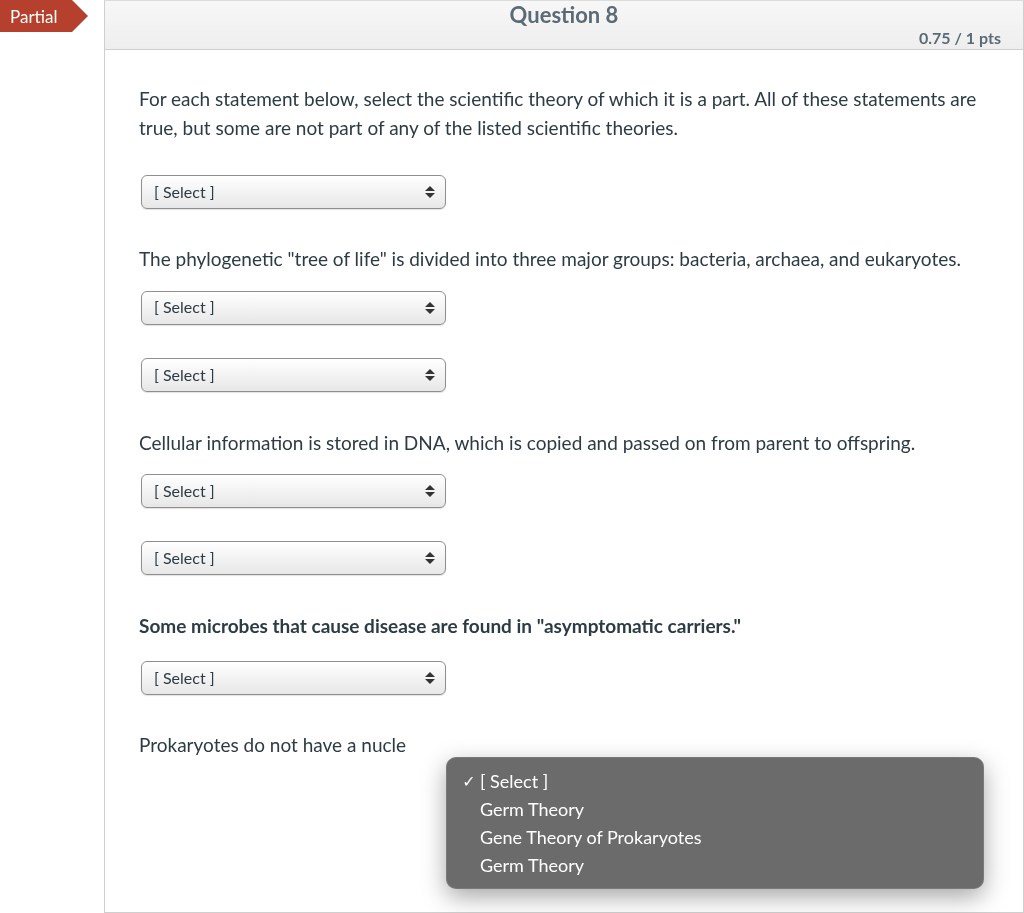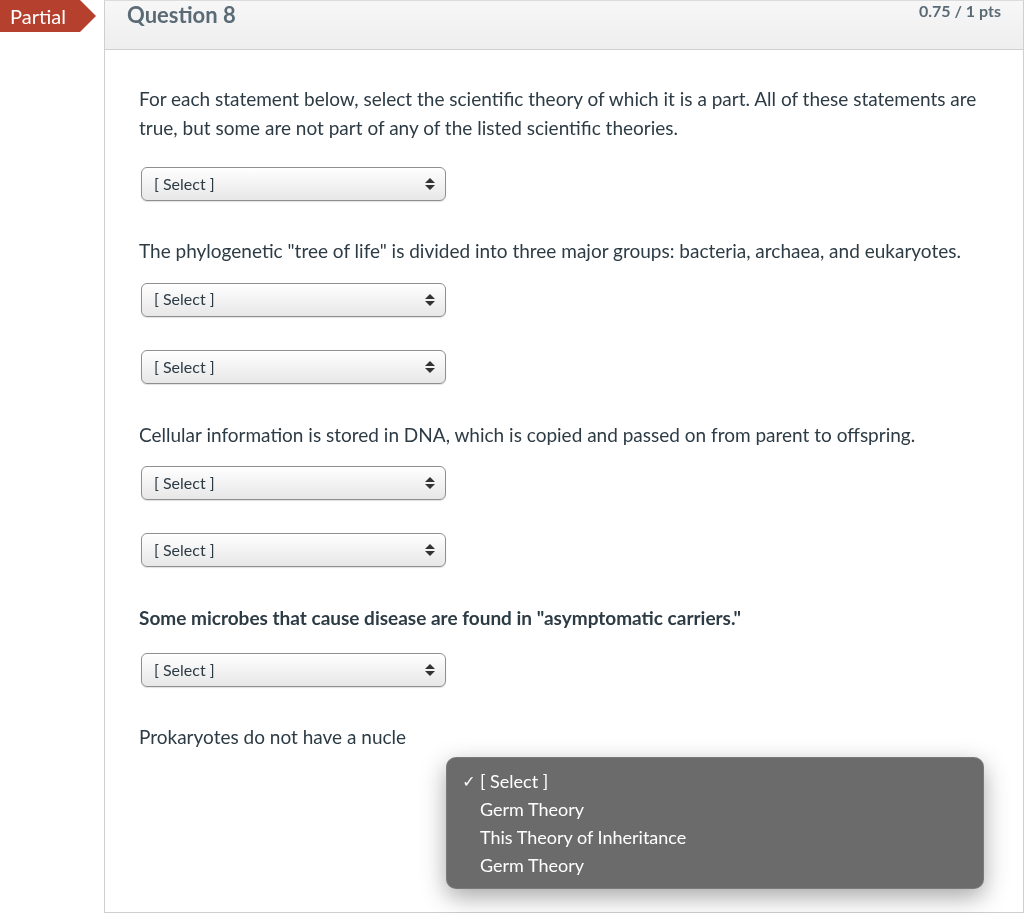--- a/index.html
+++ b/index.html
@@ -8,26 +8,28 @@
     font-family: "Lato", "Helvetica Neue", Helvetica, Arial, sans-serif;
     background: #ffffff;
     color: #2d3b45;
     font-size: 18px;
   }
   .page { width: 1024px; height: 913px; position: relative; overflow: hidden; }
 
   
   .q-header {
     display: flex;
+    align-items: center;
     height: 50px;
     background: linear-gradient(#f7f7f7, #eeeeee);
     border: 1px solid #cfcfcf;
     border-top-color: #dcdcdc;
     margin-left: 104px;               
     padding: 0 22px 2px 22px;
+    flex-direction: column;
   }
   .q-title {
     font-size: 22px;
     font-weight: 700;
     color: #5b6b76;
   }
   .q-points {
     margin-left: auto;
     font-size: 16px;
     font-weight: 700;
@@ -39,21 +41,21 @@
     position: absolute;
     left: 0; top: 0;
     height: 32px;
     display: flex;
     align-items: stretch;
     z-index: 3;
   }
   .ribbon-body {
     background: #b5402e;
     color: #fff;
-    font-size: 20px;
+    font-size: 17px;
     font-weight: 400;
     display: flex; align-items: center;
     padding: 0 14px 0 10px;
   }
   .ribbon-arrow {
     width: 0; height: 0;
     border-top: 16px solid transparent;
     border-bottom: 16px solid transparent;
     border-left: 16px solid #b5402e;
   }
@@ -62,21 +64,21 @@
   .q-body {
     margin-left: 104px;
     border: 1px solid #cfcfcf;
     border-top: none;
     padding: 34px 34px 30px 34px;
     height: calc(913px - 50px);
     overflow: hidden;
     font-size: 19px;
     color: #2d3b45;
   }
-  .intro { line-height: 1.55; margin-bottom: 16px; }
+  .intro { line-height: 1.55; margin-bottom: 24px; }
   .stmt {
     line-height: 2.4;
     margin-bottom: 22px;
   }
   .stmt .txt { vertical-align: middle; }
 
   
   .select {
     display: inline-flex;
     align-items: center;
@@ -214,21 +216,21 @@
     <div class="menu-item">
       <span class="check">✓</span>
       <span class="label">[ Select ]</span>
     </div>
     <div class="menu-item">
       <span class="check"></span>
       <span class="label">Germ Theory</span>
     </div>
     <div class="menu-item">
       <span class="check"></span>
-      <span class="label">This Theory of Inheritance</span>
+      <span class="label">Gene Theory of Prokaryotes</span>
     </div>
     <div class="menu-item">
       <span class="check"></span>
       <span class="label">Germ Theory</span>
     </div>
   </div>
 
 </div>
 
 </body></html>

